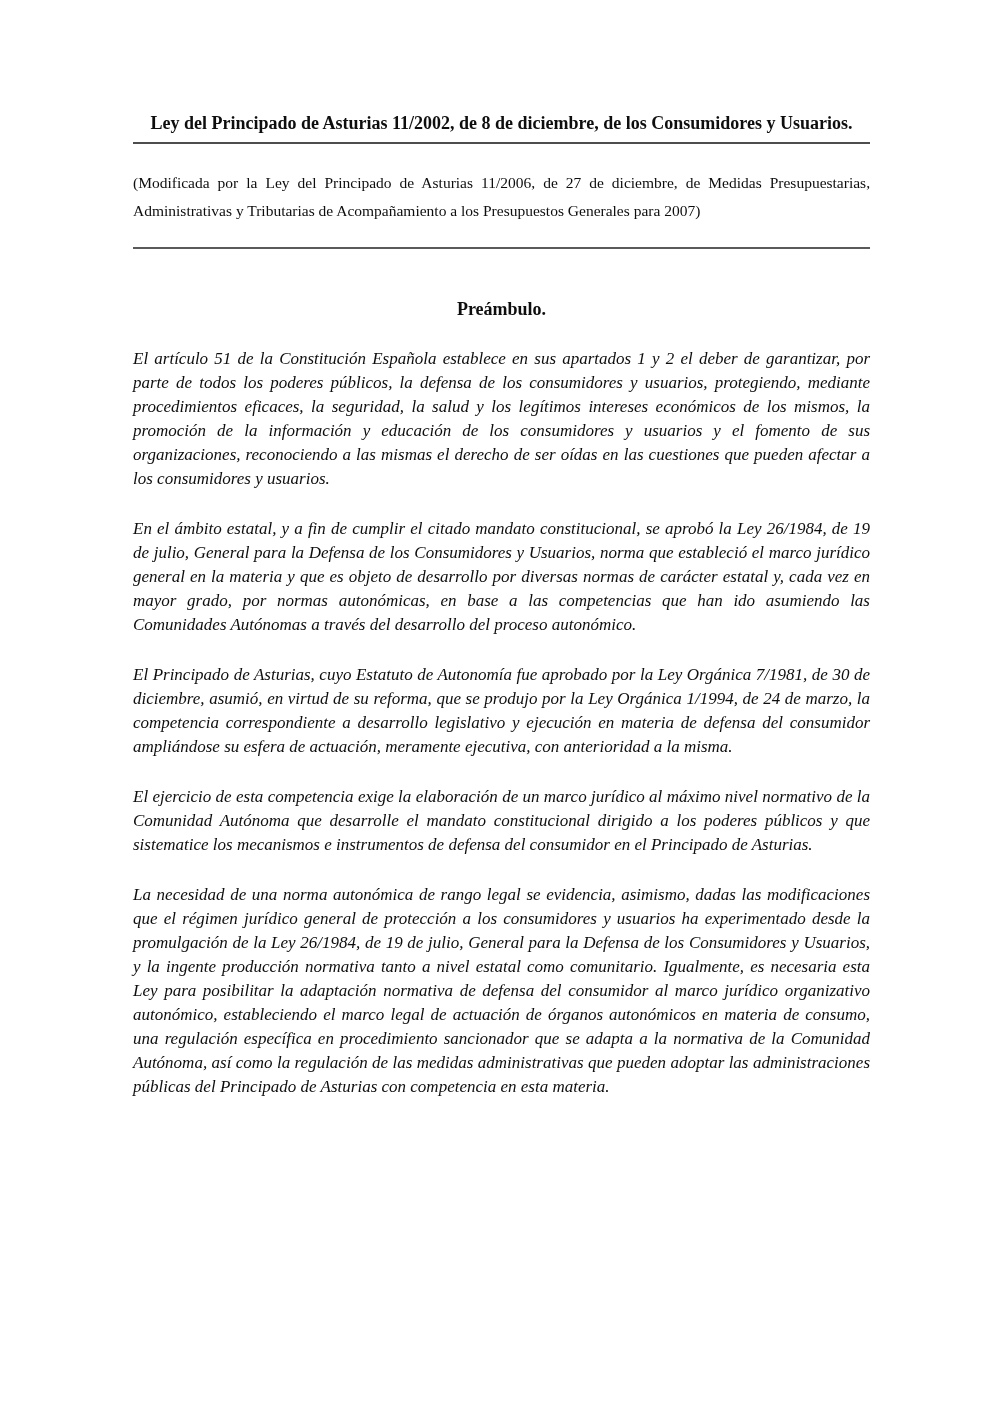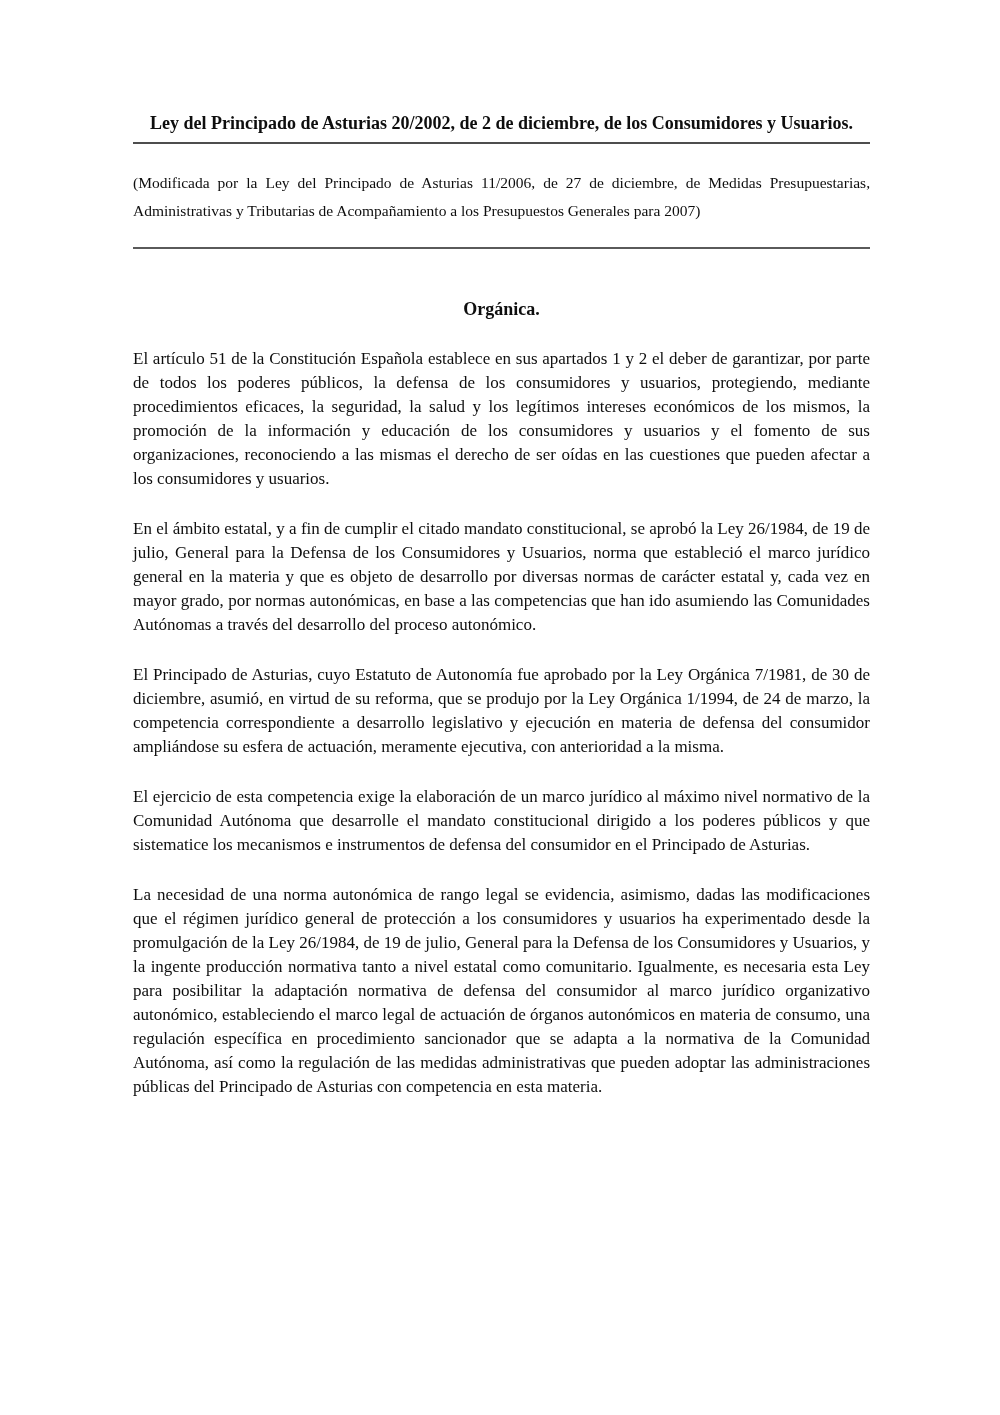--- a/index.html
+++ b/index.html
@@ -47,37 +47,38 @@
     font-weight: bold;
     text-align: center;
     line-height: 23px;
     margin: 49px 0 0 0;
   }
   .body-para {
     font-size: 17px;
     line-height: 24px;
     text-align: justify;
     margin: 26px 0 0 0;
+    font-style: italic;
   }
 </style>
 </head>
 <body>
 
 <div class="page">
   <div class="content">
 
-    <h1 class="doc-title">Ley del Principado de Asturias 20/2002, de 2 de diciembre, de los Consumidores y Usuarios.</h1>
+    <h1 class="doc-title">Ley del Principado de Asturias 11/2002, de 8 de diciembre, de los Consumidores y Usuarios.</h1>
 
     <hr class="rule">
 
     <p class="note">(Modificada por la Ley del Principado de Asturias 11/2006, de 27 de diciembre, de Medidas Presupuestarias, Administrativas y Tributarias de Acompañamiento a los Presupuestos Generales para 2007)</p>
 
     <hr class="rule secondary">
 
-    <h2 class="section-heading">Orgánica.</h2>
+    <h2 class="section-heading">Preámbulo.</h2>
 
     <p class="body-para">El artículo 51 de la Constitución Española establece en sus apartados 1 y 2 el deber de garantizar, por parte de todos los poderes públicos, la defensa de los consumidores y usuarios, protegiendo, mediante procedimientos eficaces, la seguridad, la salud y los legítimos intereses económicos de los mismos, la promoción de la información y educación de los consumidores y usuarios y el fomento de sus organizaciones, reconociendo a las mismas el derecho de ser oídas en las cuestiones que pueden afectar a los consumidores y usuarios.</p>
 
     <p class="body-para">En el ámbito estatal, y a fin de cumplir el citado mandato constitucional, se aprobó la Ley 26/1984, de 19 de julio, General para la Defensa de los Consumidores y Usuarios, norma que estableció el marco jurídico general en la materia y que es objeto de desarrollo por diversas normas de carácter estatal y, cada vez en mayor grado, por normas autonómicas, en base a las competencias que han ido asumiendo las Comunidades Autónomas a través del desarrollo del proceso autonómico.</p>
 
     <p class="body-para">El Principado de Asturias, cuyo Estatuto de Autonomía fue aprobado por la Ley Orgánica 7/1981, de 30 de diciembre, asumió, en virtud de su reforma, que se produjo por la Ley Orgánica 1/1994, de 24 de marzo, la competencia correspondiente a desarrollo legislativo y ejecución en materia de defensa del consumidor ampliándose su esfera de actuación, meramente ejecutiva, con anterioridad a la misma.</p>
 
     <p class="body-para">El ejercicio de esta competencia exige la elaboración de un marco jurídico al máximo nivel normativo de la Comunidad Autónoma que desarrolle el mandato constitucional dirigido a los poderes públicos y que sistematice los mecanismos e instrumentos de defensa del consumidor en el Principado de Asturias.</p>
 
     <p class="body-para">La necesidad de una norma autonómica de rango legal se evidencia, asimismo, dadas las modificaciones que el régimen jurídico general de protección a los consumidores y usuarios ha experimentado desde la promulgación de la Ley 26/1984, de 19 de julio, General para la Defensa de los Consumidores y Usuarios, y la ingente producción normativa tanto a nivel estatal como comunitario. Igualmente, es necesaria esta Ley para posibilitar la adaptación normativa de defensa del consumidor al marco jurídico organizativo autonómico, estableciendo el marco legal de actuación de órganos autonómicos en materia de consumo, una regulación específica en procedimiento sancionador que se adapta a la normativa de la Comunidad Autónoma, así como la regulación de las medidas administrativas que pueden adoptar las administraciones públicas del Principado de Asturias con competencia en esta materia.</p>

